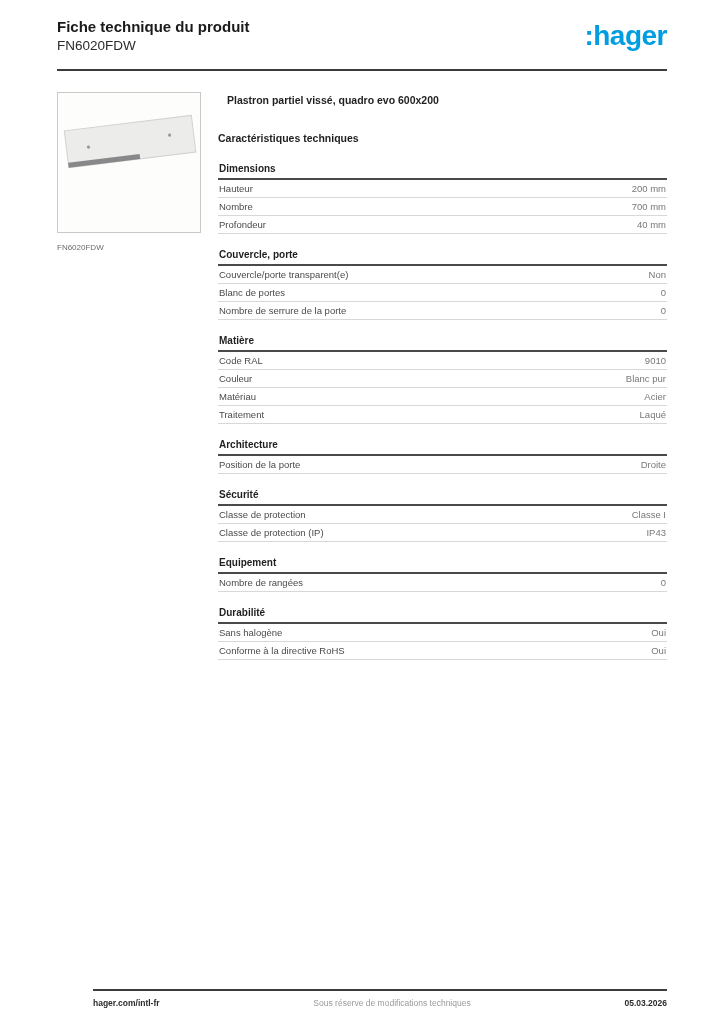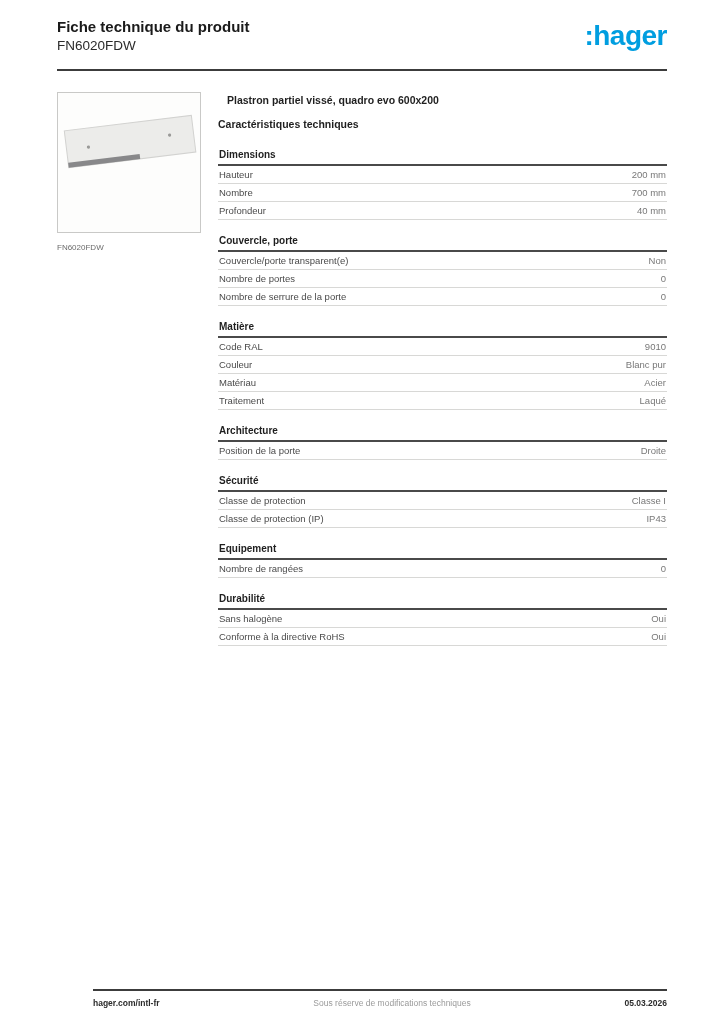--- a/index.html
+++ b/index.html
@@ -38,21 +38,21 @@
   .left-col { width: 144px; flex: 0 0 144px; }
   .image-box {
     width: 144px; height: 141px;
     border: 1px solid #c9c9c7;
     background: #fdfdfc;
     overflow: hidden;
   }
   .image-caption { margin-top: 10px; font-size: 8px; color: #6b6b6b; }
 
   .right-col { flex: 1; min-width: 0; padding-top: 2px; }
-  .product-title { font-size: 10.5px; font-weight: bold; color: #1f1f1f; margin-bottom: 12px; padding-left: 9px; }
+  .product-title { font-size: 10.5px; font-weight: bold; color: #1f1f1f; margin-bottom: 26px; padding-left: 9px; }
   .char-heading  { font-size: 10.5px; font-weight: bold; color: #1f1f1f; margin-bottom: 17px; }
 
   .section { margin-bottom: 13px; }
   .section-title {
     font-size: 10px; font-weight: bold; color: #1f1f1f;
     padding: 2px 1px 4px 1px;
     border-bottom: 2px solid #4a4a4a;
   }
   .spec-row {
     display: flex; justify-content: space-between; align-items: center;
@@ -123,21 +123,21 @@
               <span class="spec-value">40 mm</span>
             </div>
           </div>
           <div class="section">
             <div class="section-title">Couvercle, porte</div>
             <div class="spec-row">
               <span class="spec-label">Couvercle/porte transparent(e)</span>
               <span class="spec-value">Non</span>
             </div>
             <div class="spec-row">
-              <span class="spec-label">Nombre de portes</span>
+              <span class="spec-label">Blanc de portes</span>
               <span class="spec-value">0</span>
             </div>
             <div class="spec-row">
               <span class="spec-label">Nombre de serrure de la porte</span>
               <span class="spec-value">0</span>
             </div>
           </div>
           <div class="section">
             <div class="section-title">Matière</div>
             <div class="spec-row">

